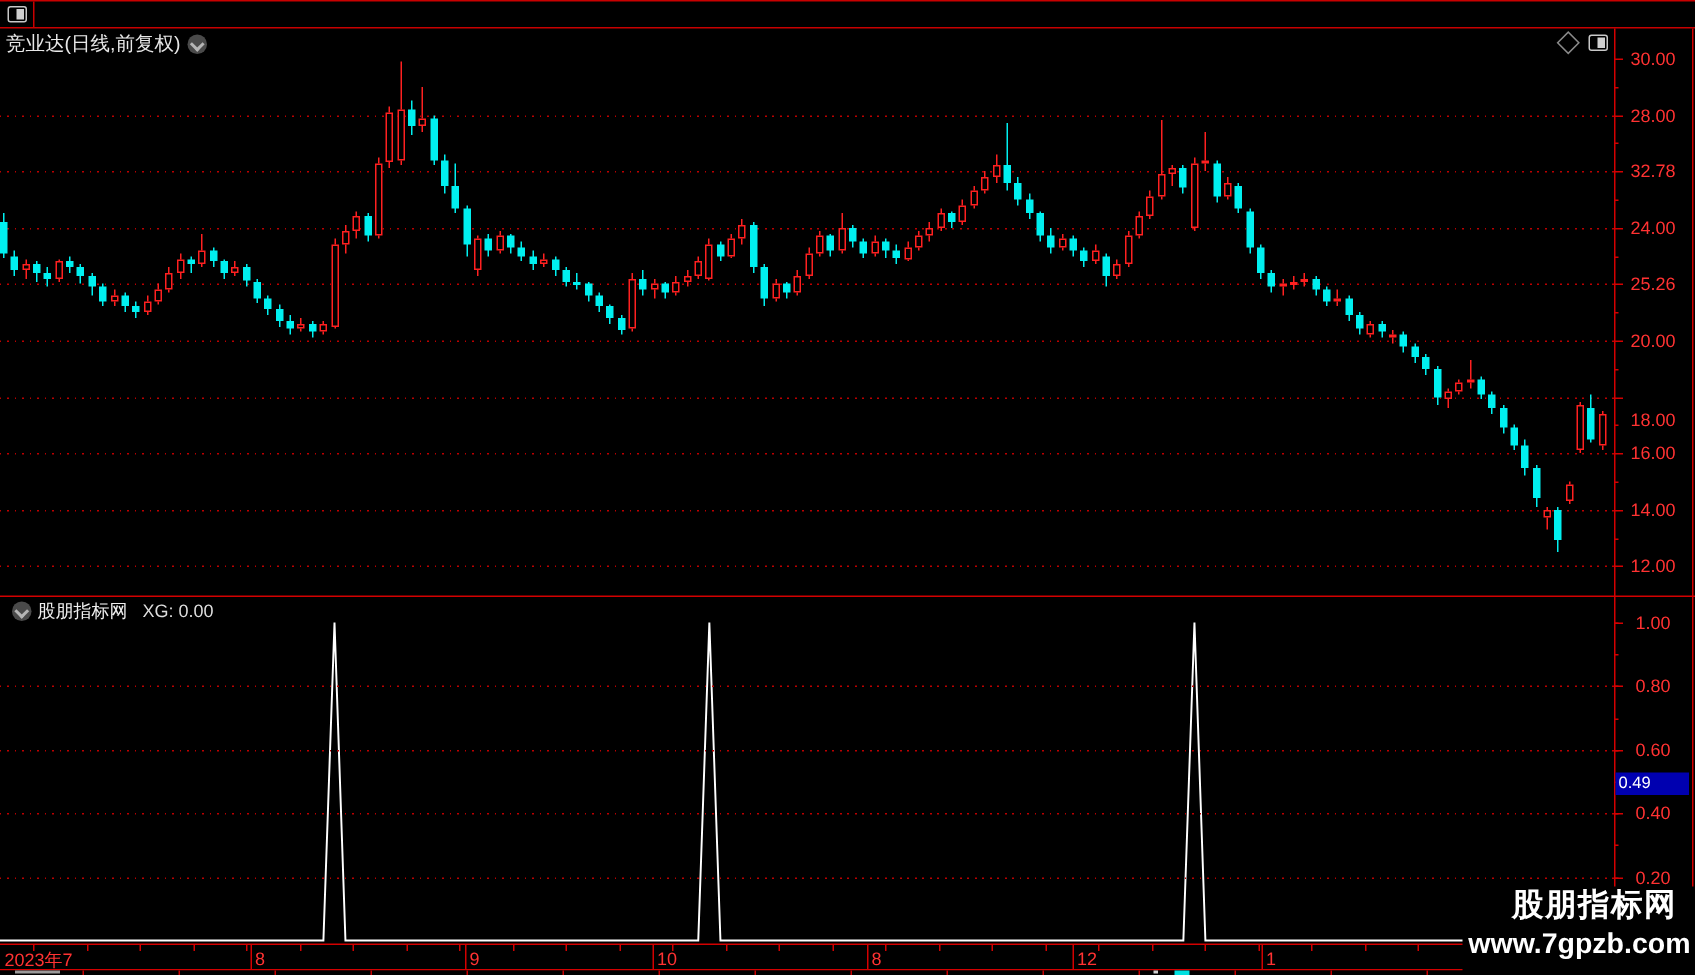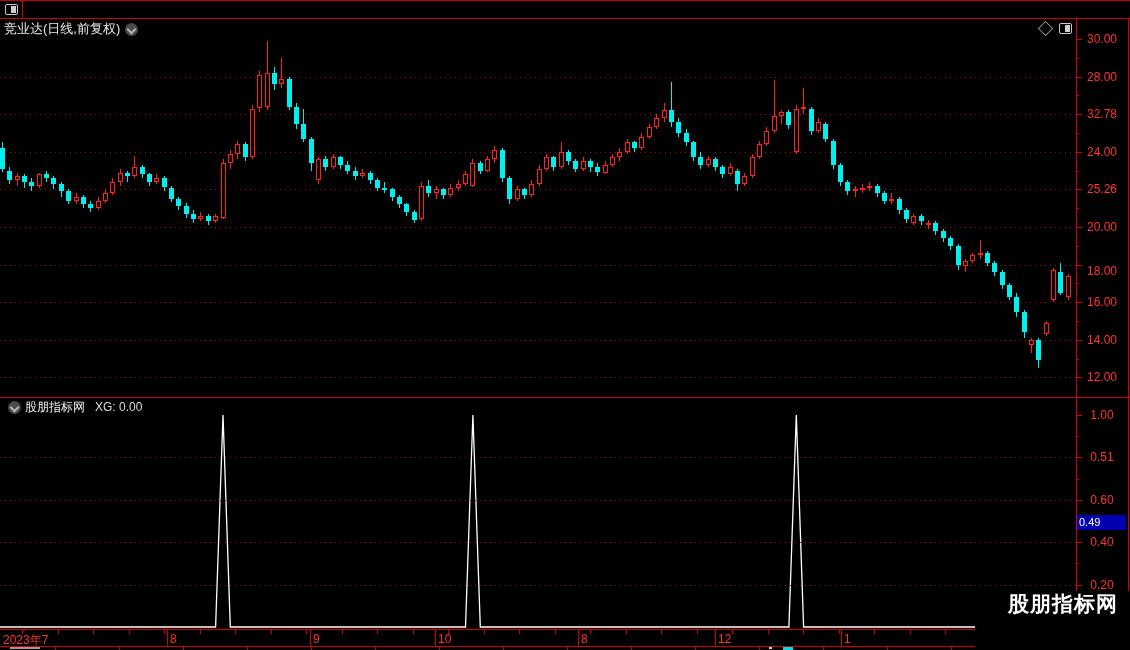--- a/index.html
+++ b/index.html
@@ -386,40 +386,40 @@
     <div class="ylab" style="left:1081px;top:69.6px;">28.00</div>
     <div class="tick" style="left:1076px;top:76.6px;width:6px;"></div>
     <div class="ylab" style="left:1081px;top:107.2px;">32.78</div>
     <div class="tick" style="left:1076px;top:114.2px;width:6px;"></div>
     <div class="ylab" style="left:1081px;top:144.8px;">24.00</div>
     <div class="tick" style="left:1076px;top:151.8px;width:6px;"></div>
     <div class="ylab" style="left:1081px;top:182.4px;">25.26</div>
     <div class="tick" style="left:1076px;top:189.4px;width:6px;"></div>
     <div class="ylab" style="left:1081px;top:220.0px;">20.00</div>
     <div class="tick" style="left:1076px;top:227.0px;width:6px;"></div>
-    <div class="ylab" style="left:1081px;top:264px;">18.00</div>
+    <div class="ylab" style="left:1081px;top:273px;">18.00</div>
     <div class="tick" style="left:1076px;top:264.6px;width:6px;"></div>
     <div class="ylab" style="left:1081px;top:295.2px;">16.00</div>
     <div class="tick" style="left:1076px;top:302.2px;width:6px;"></div>
     <div class="ylab" style="left:1081px;top:332.8px;">14.00</div>
     <div class="tick" style="left:1076px;top:339.8px;width:6px;"></div>
     <div class="ylab" style="left:1081px;top:370.4px;">12.00</div>
     <div class="tick" style="left:1076px;top:377.4px;width:6px;"></div>
     <div class="tick" style="left:1076px;top:57.8px;width:3px;"></div>
     <div class="tick" style="left:1076px;top:95.4px;width:3px;"></div>
     <div class="tick" style="left:1076px;top:133.0px;width:3px;"></div>
     <div class="tick" style="left:1076px;top:170.6px;width:3px;"></div>
     <div class="tick" style="left:1076px;top:208.2px;width:3px;"></div>
     <div class="tick" style="left:1076px;top:245.8px;width:3px;"></div>
     <div class="tick" style="left:1076px;top:283.4px;width:3px;"></div>
     <div class="tick" style="left:1076px;top:321.0px;width:3px;"></div>
     <div class="tick" style="left:1076px;top:358.6px;width:3px;"></div>
     <div class="ylab" style="left:1081px;top:408.0px;">1.00</div>
     <div class="tick" style="left:1076px;top:415.0px;width:6px;"></div>
-    <div class="ylab" style="left:1081px;top:450.4px;">0.51</div>
+    <div class="ylab" style="left:1081px;top:450.4px;">0.80</div>
     <div class="tick" style="left:1076px;top:457.4px;width:6px;"></div>
     <div class="ylab" style="left:1081px;top:492.8px;">0.60</div>
     <div class="tick" style="left:1076px;top:499.8px;width:6px;"></div>
     <div class="ylab" style="left:1081px;top:535.2px;">0.40</div>
     <div class="tick" style="left:1076px;top:542.2px;width:6px;"></div>
     <div class="ylab" style="left:1081px;top:577.6px;">0.20</div>
     <div class="tick" style="left:1076px;top:584.6px;width:6px;"></div>
     <div class="tick" style="left:1076px;top:605.8px;width:3px;"></div>
     <div class="tick" style="left:1076px;top:584.6px;width:3px;"></div>
     <div class="tick" style="left:1076px;top:563.4px;width:3px;"></div>
@@ -516,13 +516,14 @@
     <div class="bv" style="left:951px;"></div>
     <div class="bv" style="left:1015px;"></div>
     <div class="bv" style="left:1079px;"></div>
     <div style="position:absolute;left:783px;top:0;width:10px;height:3px;background:#00e0e0;"></div>
     <div style="position:absolute;left:769px;top:0;width:3px;height:2px;background:#cfcfcf;"></div>
     <div style="position:absolute;left:10px;top:0;width:30px;height:2px;background:#9a9a9a;"></div>
   </div>
 
 <div id="watermark">
   <span id="wm1">股朋指标网</span>
+  <span id="wm2">www.7gpzb.com</span>
 </div>
 
 </body></html>

